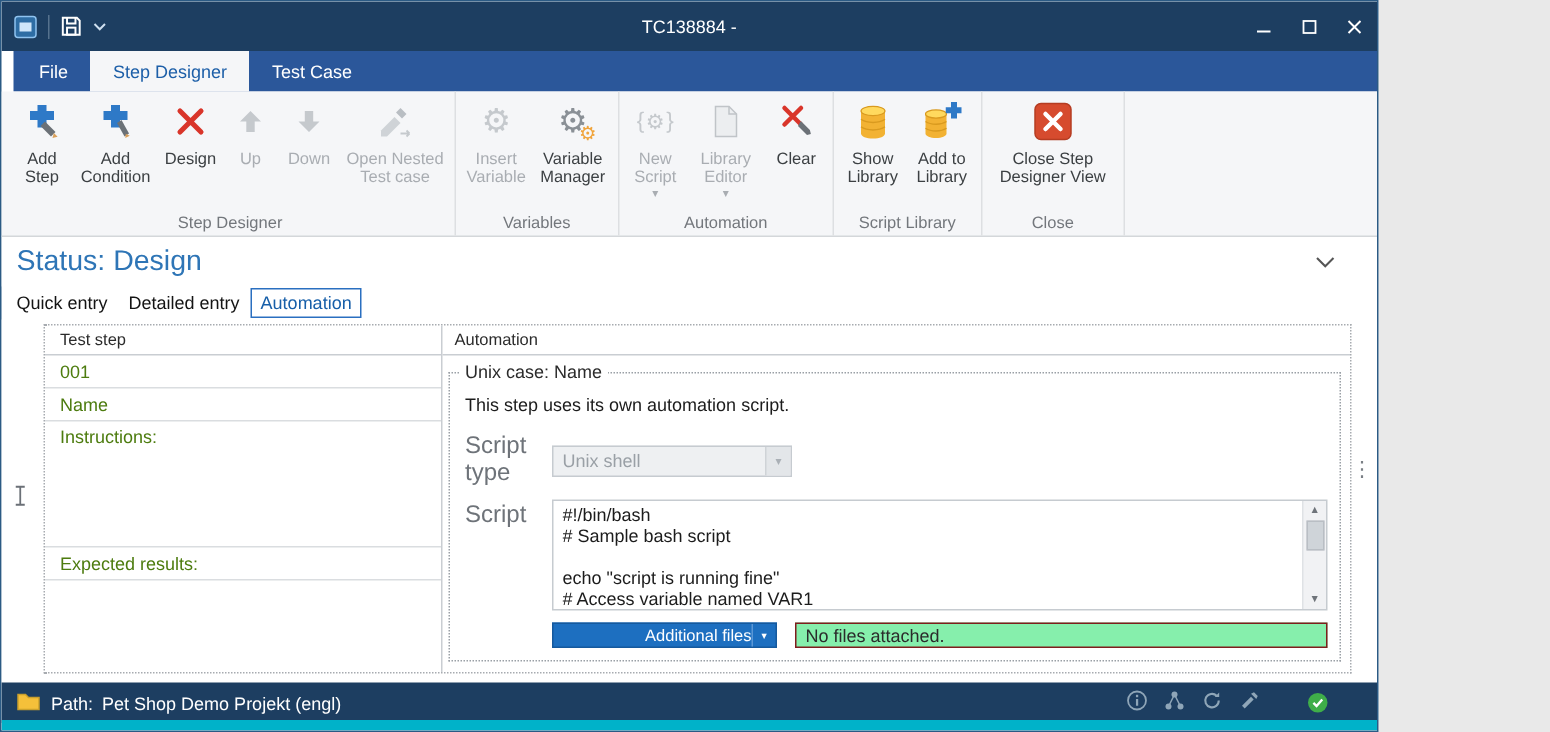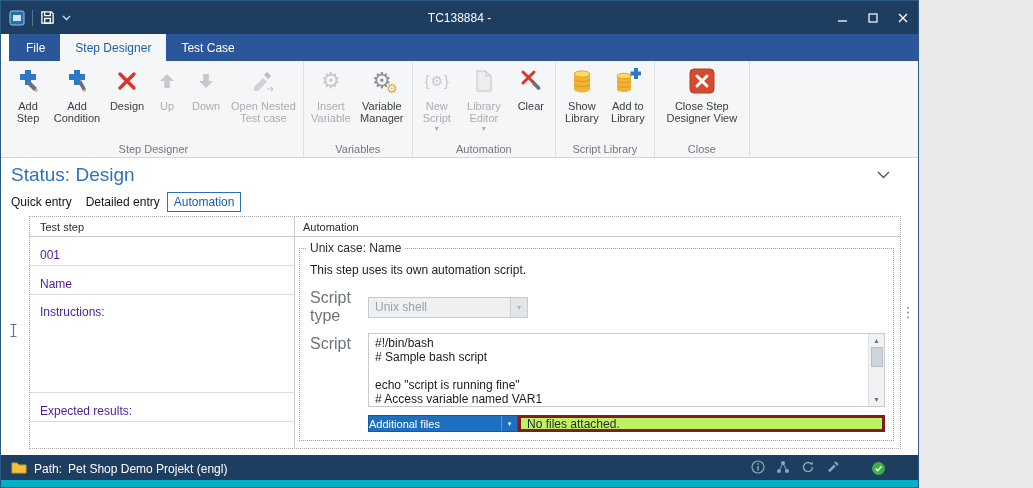--- a/index.html
+++ b/index.html
@@ -47,21 +47,21 @@
   .etab { padding:3px 7px; font-size:12px; color:#141414; }
   .etab.active { border:1px solid #2a6fc0; color:#175fa9; padding:2px 6px; background:#fff; }
 
   
   .content { position:absolute; top:212px; left:0; right:0; height:242px; background:#fff; }
   .ibeam { position:absolute; left:8px; top:110px; }
   .splitter { position:absolute; right:3px; top:92px; color:#7a7f85; font-size:14px; line-height:14px; }
   .main { position:absolute; left:28px; right:17px; top:3px; bottom:6px; border:1px dotted #a7abb0; display:flex; background:#fff; }
   .leftcol { width:265px; border-right:1px solid #c9cdd2; display:flex; flex-direction:column; }
   .colhdr { height:20px; flex:0 0 20px; font-size:11px; color:#2b2b2b; padding-left:10px; display:flex; align-items:center; border-bottom:1px solid #c9cdd2; }
-  .trow { flex:0 0 22px; display:flex; align-items:center; padding-left:10px; font-size:12px; color:#4c1d95; border-bottom:1px solid #dadde0;margin-top:7px; }
+  .trow { flex:0 0 22px; display:flex; align-items:center; padding-left:10px; font-size:12px; color:#4d7c0f; border-bottom:1px solid #dadde0; }
   .trow.lab { flex:0 0 20px; border-bottom:none; }
   .trow.space { flex:0 0 64px; }
   .trow.rest { flex:1; border-bottom:none; }
   .rightcol { flex:1; display:flex; flex-direction:column; }
 
   fieldset.autofs { margin:4px 6px 0 4px; border:1px dotted #9aa0a6; padding:2px 6px 8px 2px; }
   fieldset.autofs legend { font-size:12px; color:#2b2b2b; margin-left:4px; padding:0 4px; }
   .desc { margin:6px 0 12px 8px; font-size:12px; color:#1c1c1c; }
   .frow { display:flex; align-items:center; margin:0 0 8px 8px; }
   .frow.top { align-items:flex-start; }
@@ -69,23 +69,23 @@
   .dd { width:160px; height:21px; background:#eef0f2; border:1px solid #c6cbd0; display:flex; align-items:center; }
   .ddval { flex:1; padding-left:6px; font-size:12px; color:#9aa0a6; }
   .ddarrow { width:17px; align-self:stretch; background:#e3e6e9; border-left:1px solid #cfd3d7; display:flex; align-items:center; justify-content:center; color:#aab0b6; font-size:8px; }
   .scriptbox { position:relative; flex:1; height:74px; border:1px solid #c6cbd0; background:#fff; margin-right:2px; }
   .scripttext { position:absolute; top:2px; left:6px; right:18px; bottom:2px; font-size:12px; line-height:14px; color:#1c1c1c; white-space:pre-wrap; overflow:hidden; }
   .sbar { position:absolute; top:0; right:0; bottom:0; width:16px; background:#f1f2f4; border-left:1px solid #dfe2e5; display:flex; flex-direction:column; align-items:center; padding:1px 0; }
   .sarr { font-size:7px; color:#6f747a; line-height:9px; padding:1px 0; }
   .sarr.dn { margin-top:auto; }
   .sthumb { width:12px; height:20px; background:#cfd4d9; border:1px solid #b9bec4; margin-top:1px; }
   .afbtn { width:150px; height:17px; background:#1d6fc0; border:1px solid #15599d; display:flex; align-items:center; color:#fff; }
-  .aflab { flex:1; text-align:left; font-size:11px; }
+  .aflab { flex:1; text-align:right; font-size:11px; }
   .afdd { width:16px; align-self:stretch; border-left:1px solid #5b97d6; display:flex; align-items:center; justify-content:center; font-size:7px; color:#fff; }
-  .affield { flex:1; height:17px; background:#bef264; border:3px solid #7f1d1d; margin-left:0; margin-right:2px; font-size:12px; color:#2b2b2b; display:flex; align-items:center; padding-left:6px; }
+  .affield { flex:1; height:17px; background:#86efac; border:1px solid #7f1d1d; margin-left:12px; margin-right:2px; font-size:12px; color:#2b2b2b; display:flex; align-items:center; padding-left:6px; }
 
   
   .statusbar { position:absolute; left:0; right:0; top:454px; height:27px; background:#1d3e61; color:#fff; display:flex; align-items:center; padding:0 10px; font-size:12px; }
   .pathlab { margin-left:7px; }
   .pathval { margin-left:6px; }
   .sb-icons { margin-left:auto; display:flex; align-items:center; gap:11px; }
   .sb-green { margin-left:20px; margin-right:22px; display:flex; }
   .bottom-strip { position:absolute; left:0; right:0; bottom:0; height:7px; background:#00b2c9; }
 </style>
 </head>

